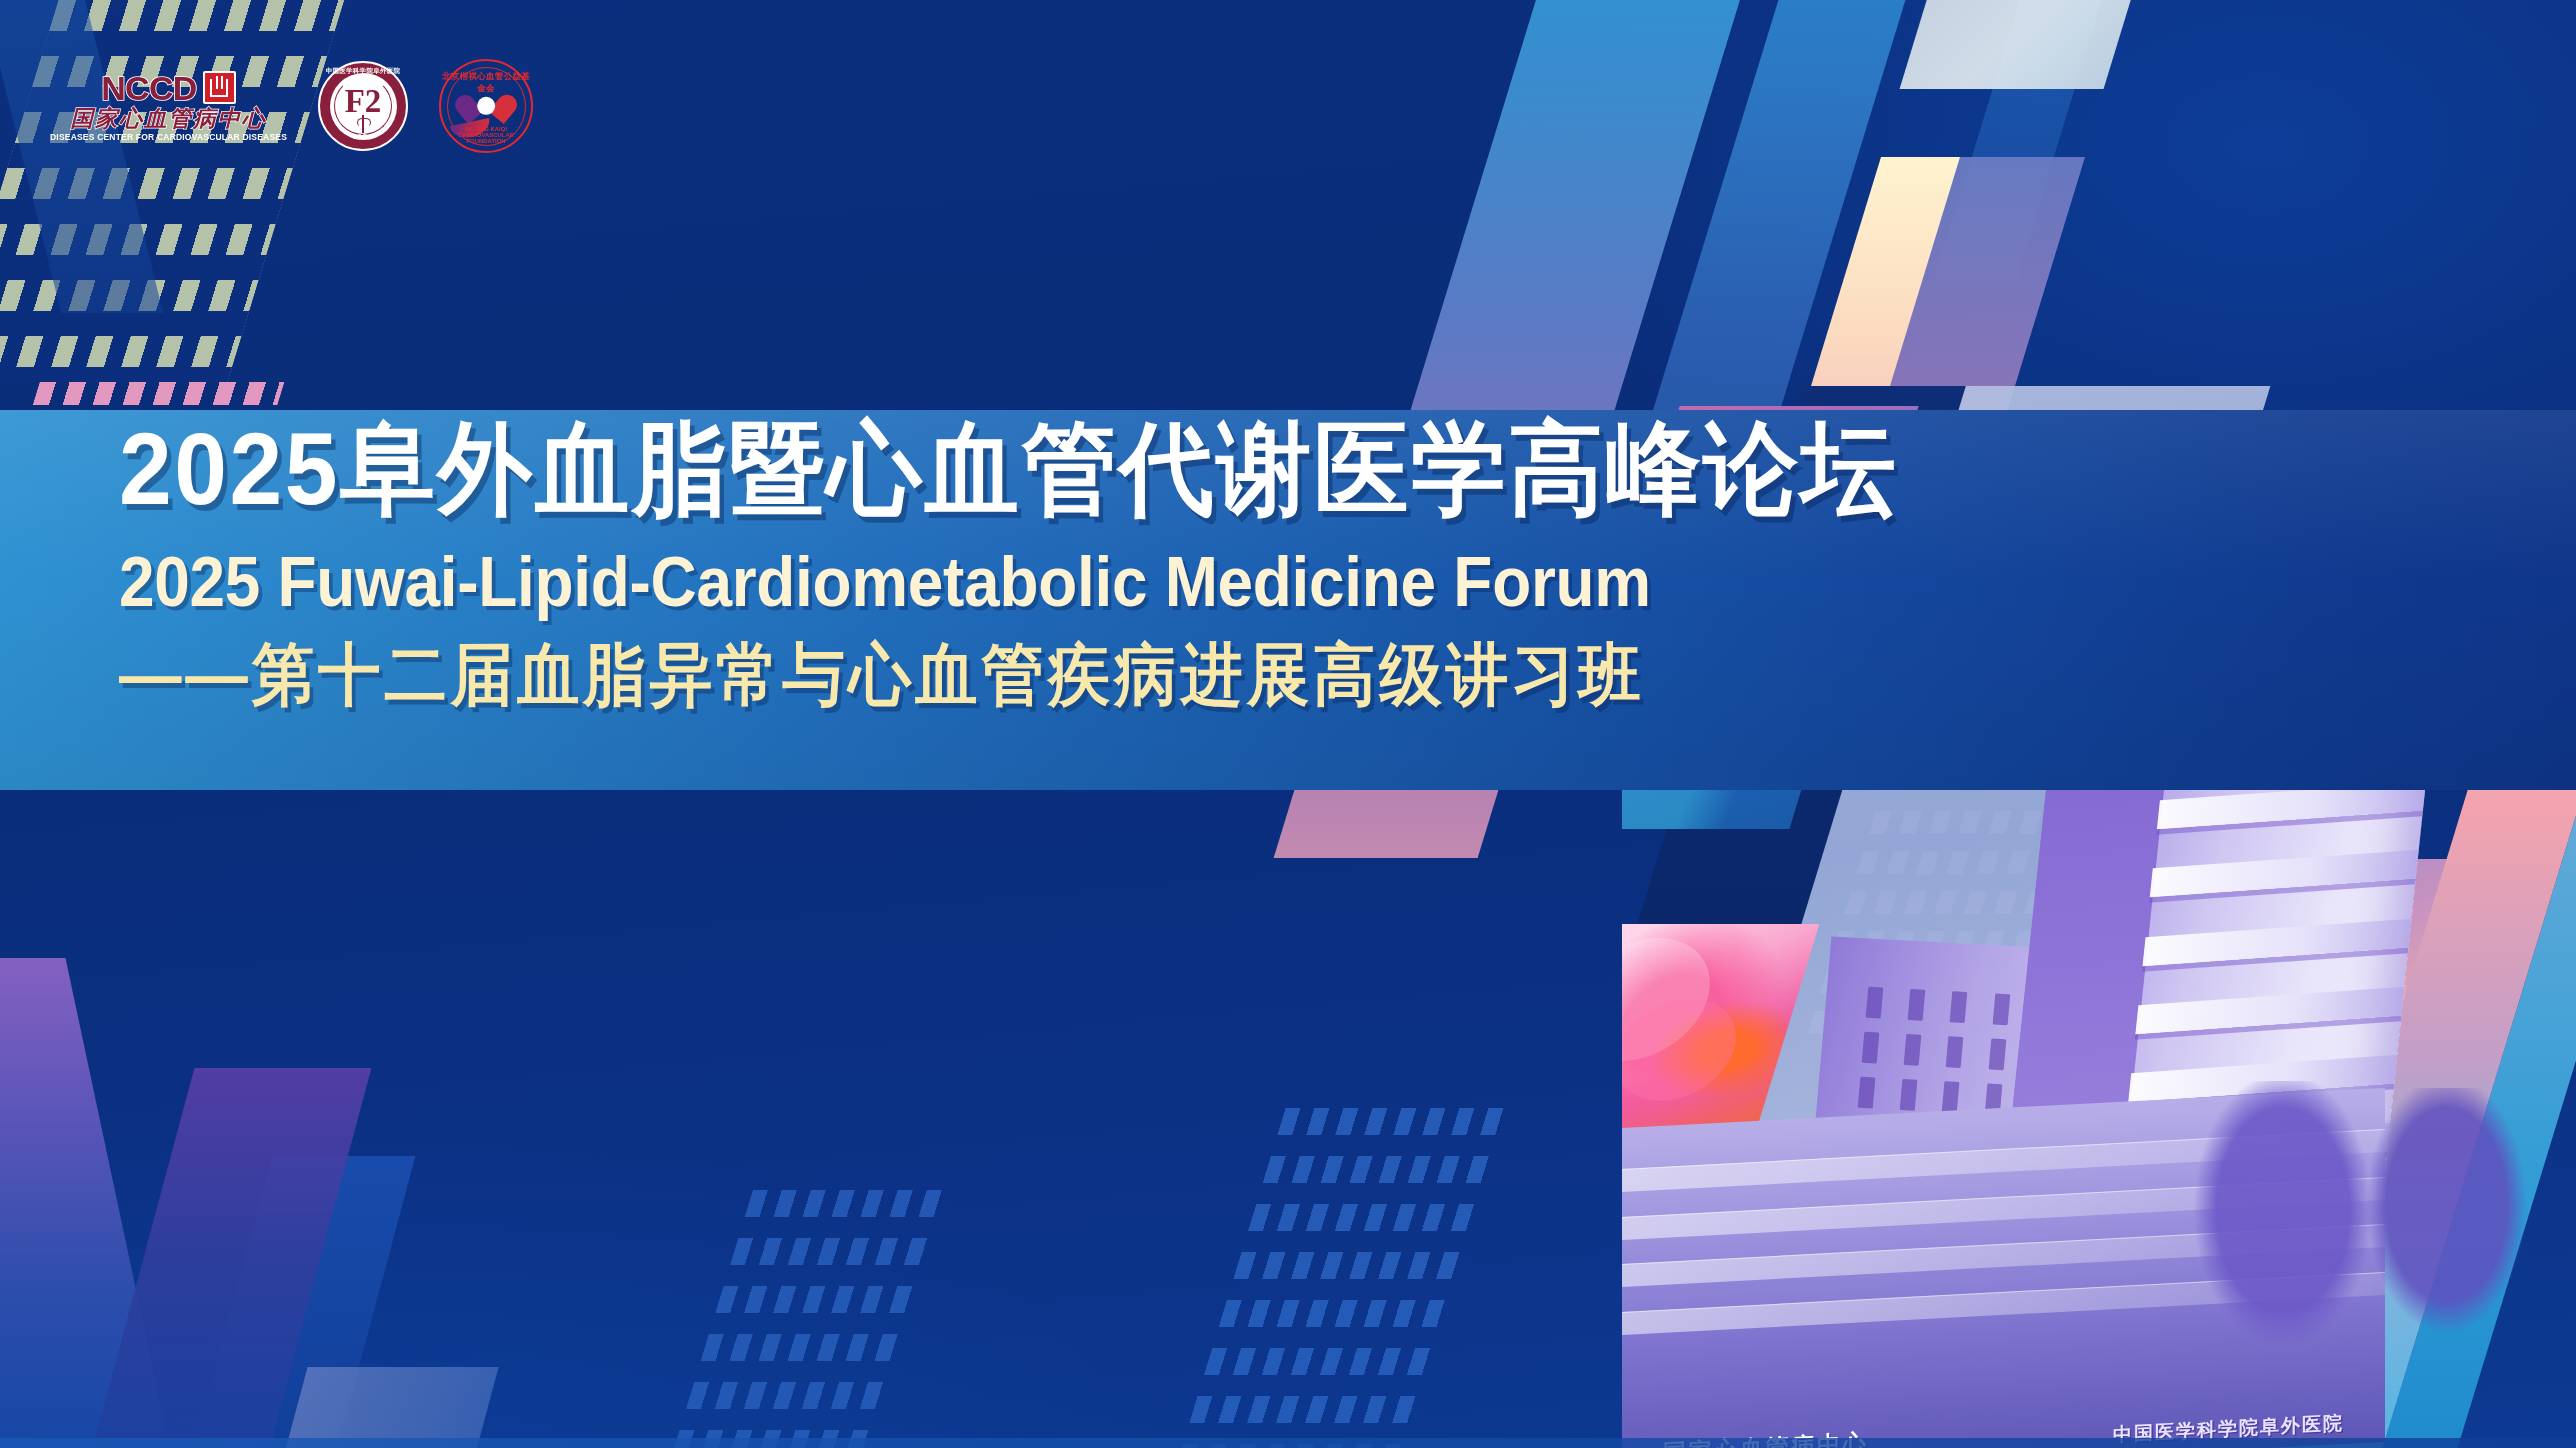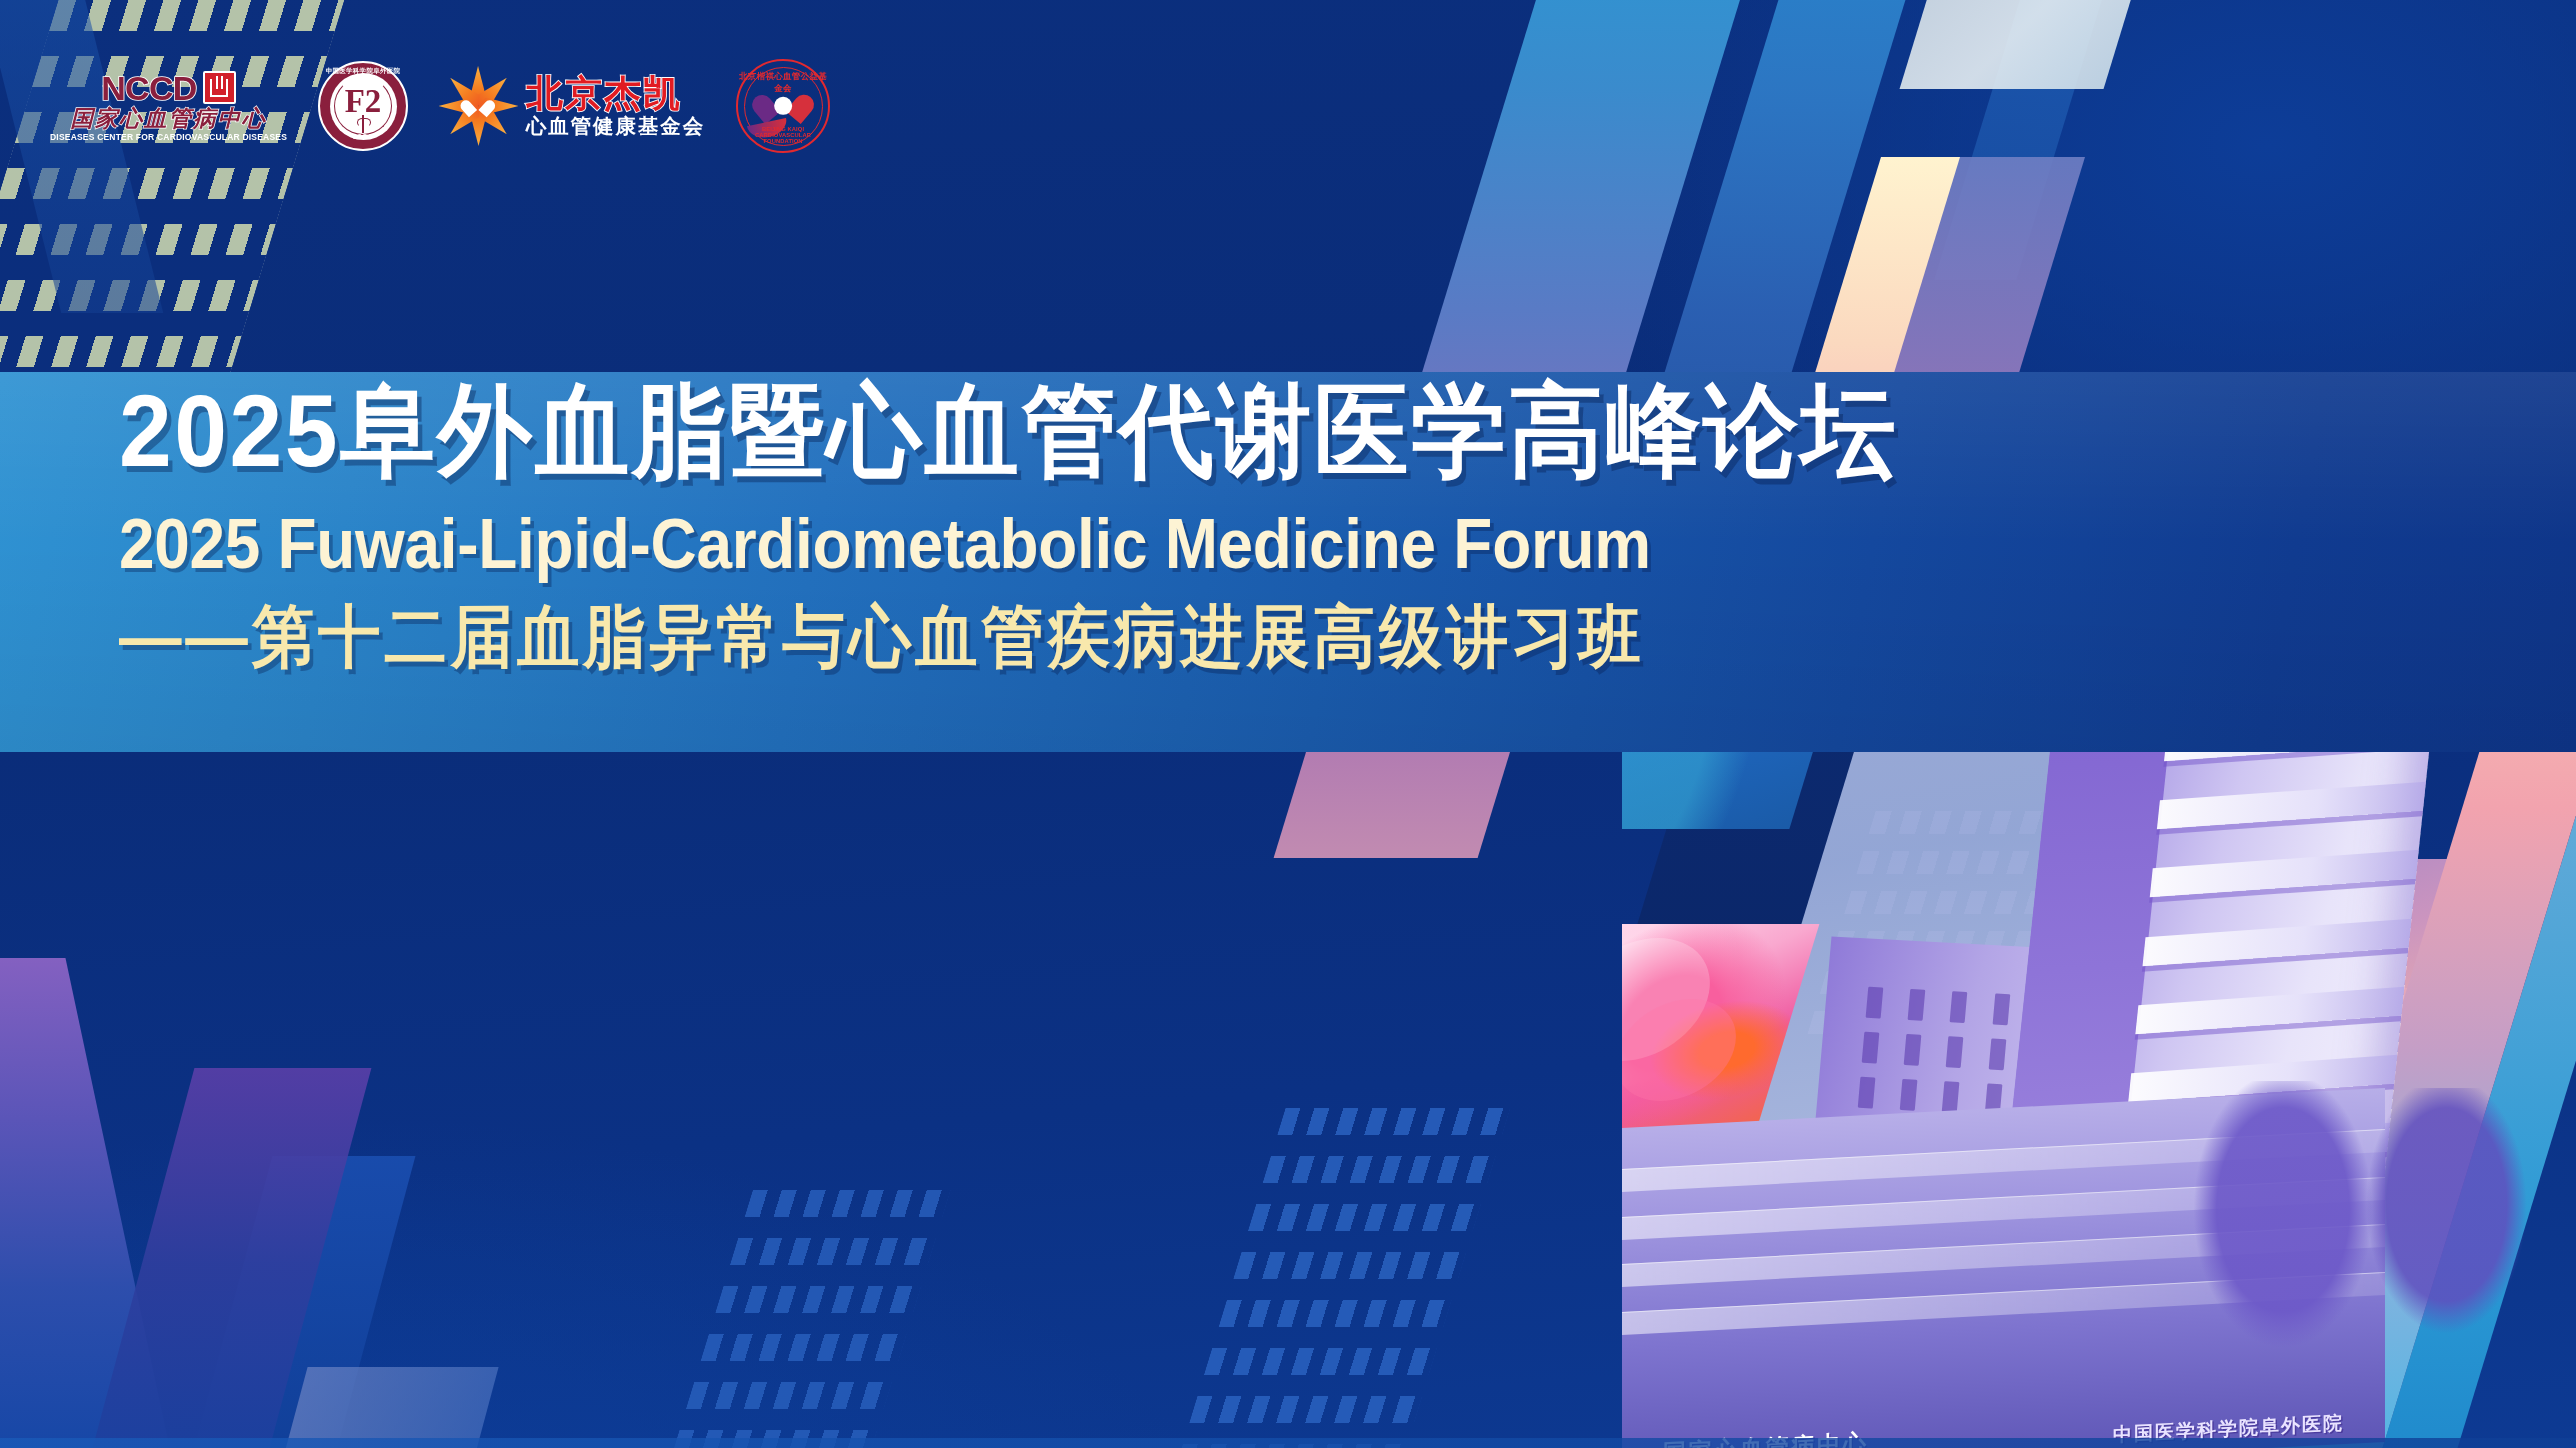--- a/index.html
+++ b/index.html
@@ -103,21 +103,21 @@
   
   #rib-tl{
     left:-27px;top:-41px;width:102px;height:354px;
     background:linear-gradient(180deg,#1a53ab 0%,#133f92 100%);
     transform:skewX(14deg);
     opacity:.55;
   }
 
   
   #title-band{
-    position:absolute;left:0;top:372px;width:2576px;height:380px;
+    position:absolute;left:0;top:410px;width:2576px;height:380px;
     background:linear-gradient(100deg,#2f92d2 0%,#2a84c9 14%,#2270be 32%,#1a5cae 52%,#14489e 72%,#103b90 88%,#0e3589 100%);
     z-index:10;
     overflow:hidden;
   }
   #title-band .band-sheen{
     position:absolute;inset:0;
     background:linear-gradient(180deg,rgba(255,255,255,.07) 0%,rgba(255,255,255,0) 45%,rgba(0,0,0,.06) 100%);
   }
 
   .title-inner{position:absolute;left:119px;top:0;right:0;}
@@ -695,37 +695,20 @@
       <div class="seal">
         <div class="ring-cn">中国医学科学院阜外医院</div>
         <div class="inner"></div>
         <div class="wreath"></div>
         <div class="f2">F2</div>
         <div class="rod"></div>
         <div class="yr">1956</div>
       </div>
     </div>
 
-    <div class="logo" id="logo-jiekai">
-      <div class="star">
-        <span style="transform:rotate(0deg)"></span>
-        <span style="transform:rotate(45deg)"></span>
-        <span style="transform:rotate(90deg)"></span>
-        <span style="transform:rotate(135deg)"></span>
-        <span style="transform:rotate(180deg)"></span>
-        <span style="transform:rotate(225deg)"></span>
-        <span style="transform:rotate(270deg)"></span>
-        <span style="transform:rotate(315deg)"></span>
-        <div class="h"></div>
-      </div>
-      <div class="jk-text">
-        <div class="jk-cn">北京杰凯</div>
-        <div class="jk-sub">心血管健康基金会</div>
-      </div>
-    </div>
 
     <div class="logo" id="logo-kaiqi">
       <div class="kq">
         <div class="r2"></div>
         <div class="cn">北京楷祺心血管公益基金会</div>
         <div class="heart">
           <div class="lob l"></div>
           <div class="lob r"></div>
           <div class="in"></div>
         </div>

